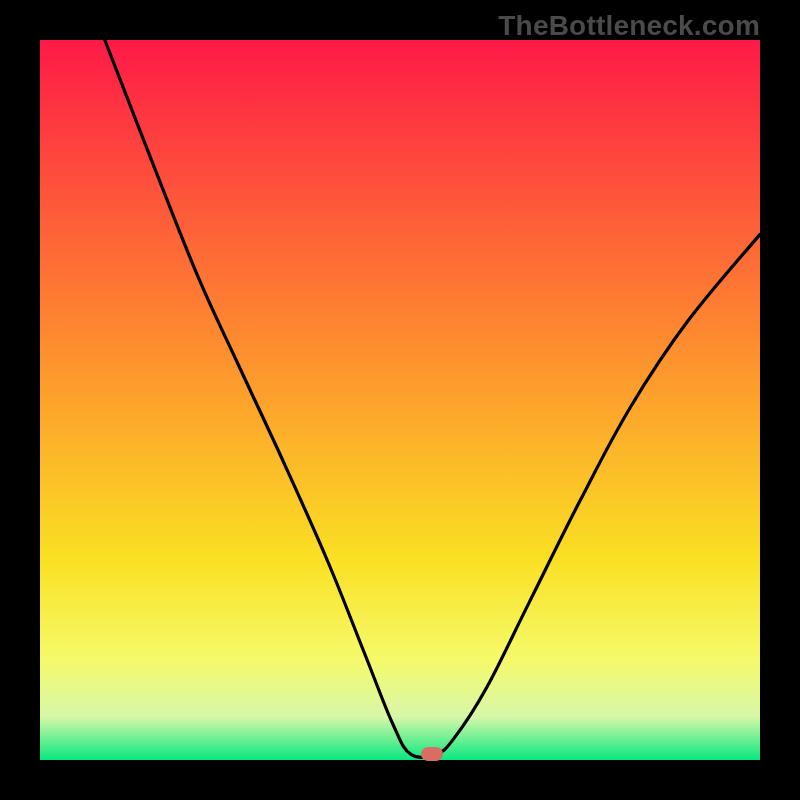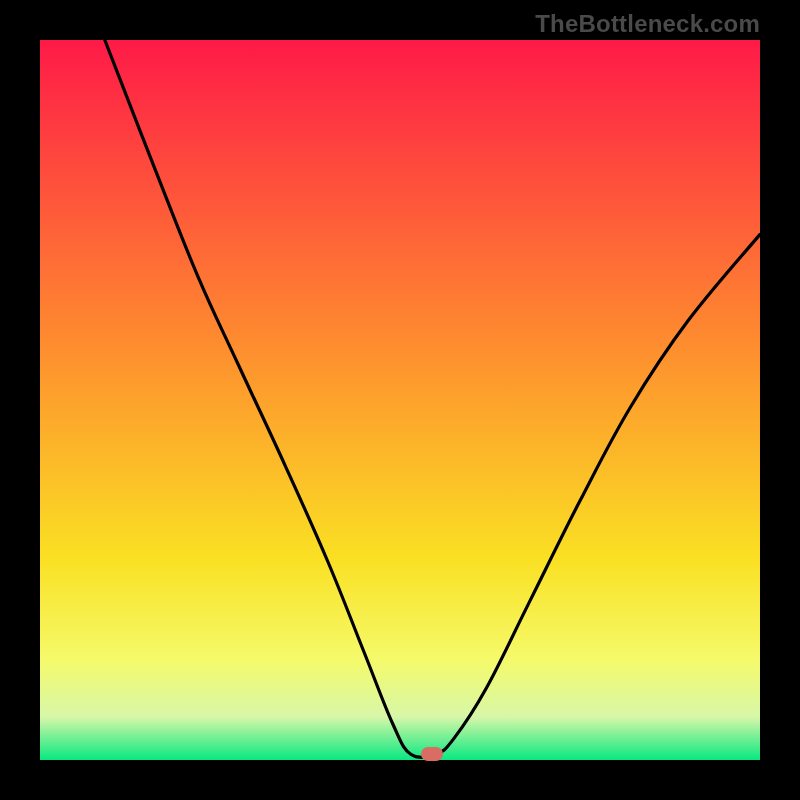--- a/index.html
+++ b/index.html
@@ -27,21 +27,21 @@
   }
   .gradient {
     position: absolute;
     inset: 0;
   }
   .watermark {
     position: absolute;
     top: 10px;
     right: 40px;
     color: #4a4a4a;
-    font-size: 24px;
+    font-size: 28px;
     font-weight: 600;
     letter-spacing: 0.2px;
   }
   .svg-layer {
     position: absolute;
     inset: 0;
     width: 100%;
     height: 100%;
   }
   .marker {

